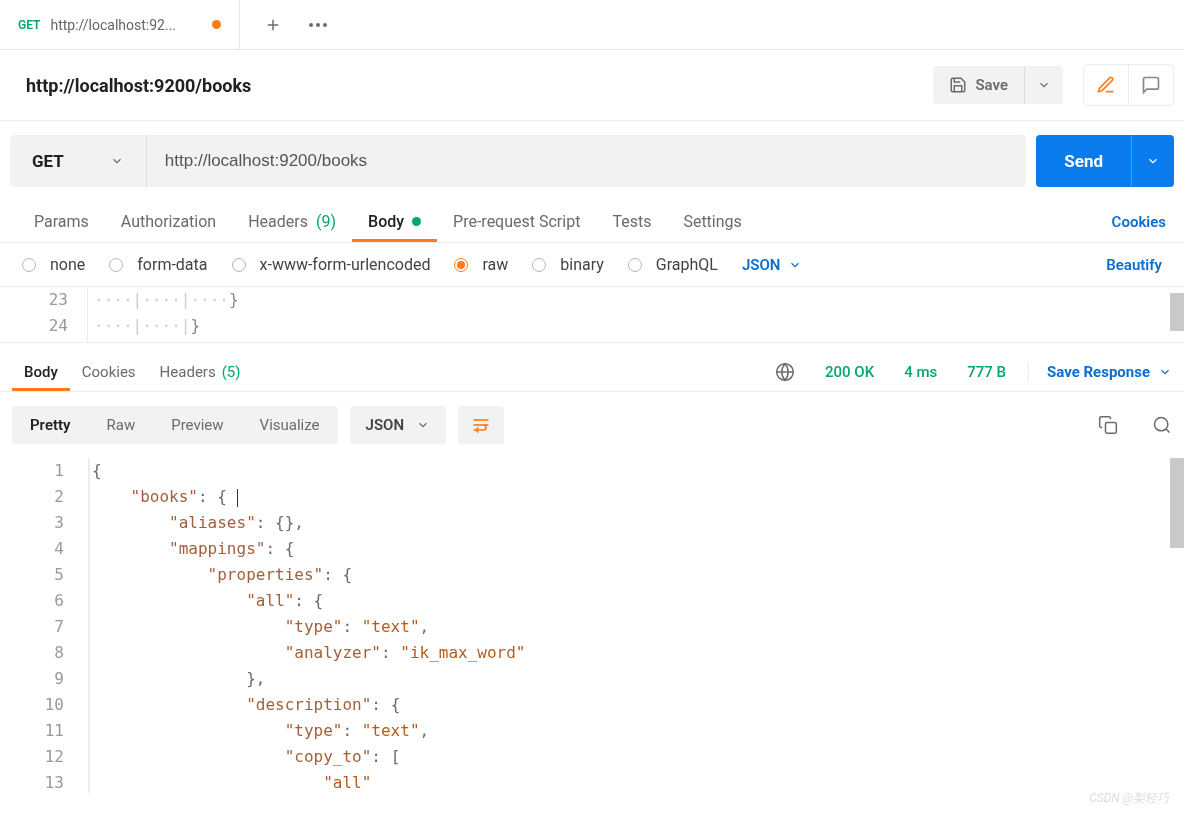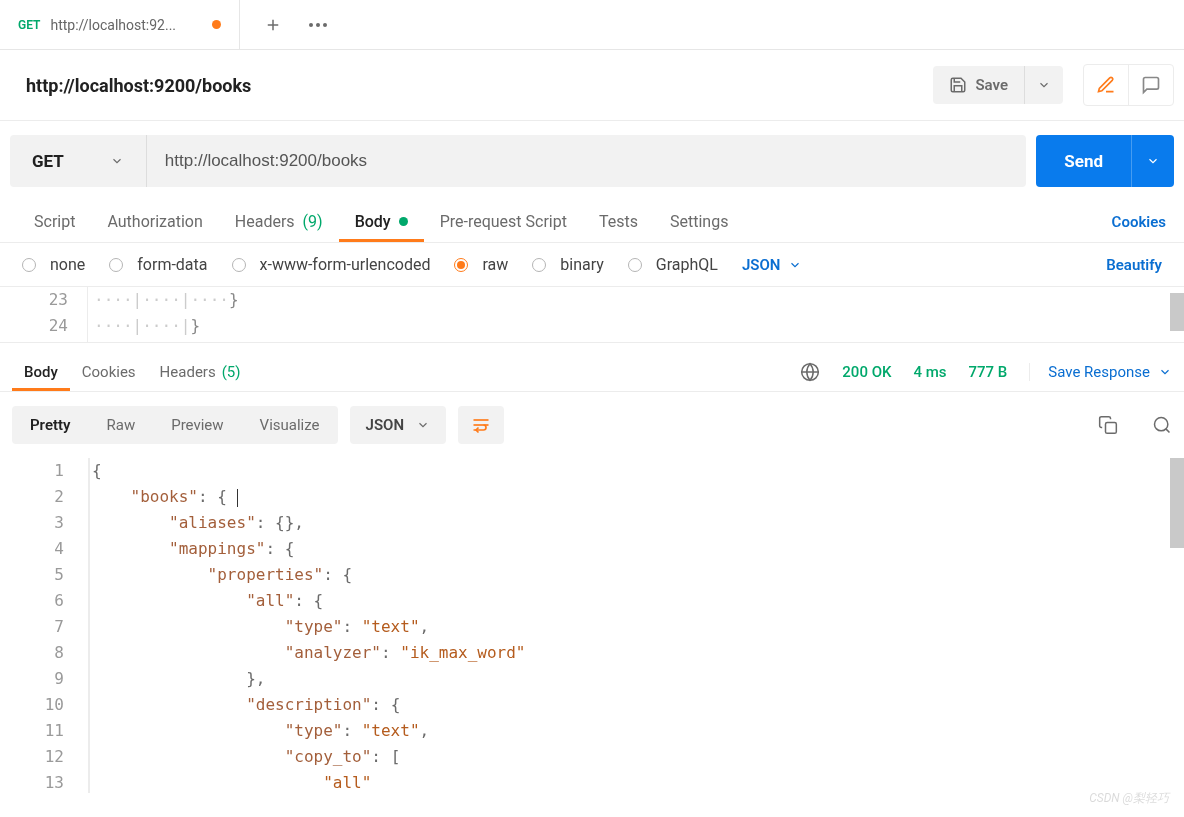--- a/index.html
+++ b/index.html
@@ -60,22 +60,22 @@
   .code-line { display: flex; height: 26px; line-height: 26px; }
   .code-line .num { width: 88px; text-align: right; padding-right: 20px; color: #9a9a9a; }
   .code-line .txt { padding-left: 6px; white-space: pre; color: #888; }
   .scroll-thumb { position: absolute; right: 0; width: 14px; background: #c9c9c9; }
   
   
   .resphdr { display: flex; align-items: center; padding: 10px 12px 0 12px; border-bottom: 1px solid #ececec; }
   .resphdr .t { padding: 10px 12px; color: #6b6b6b; cursor: pointer; display: flex; align-items: center; gap: 6px; }
   .resphdr .t.active { color: #212121; box-shadow: inset 0 -3px 0 #ff7b1a; font-weight: 500; }
   .status-block { margin-left: auto; display: flex; align-items: center; gap: 22px; font-size: 15px; }
-  .status-block .ok { color: #00a86b; font-weight: 500; }
-  .save-resp { color: #0a6ed1; font-weight: 400; display: inline-flex; align-items: center; gap: 8px; cursor: pointer; border-left: 1px solid #ececec; padding-left: 18px; }
+  .status-block .ok { color: #00a86b; font-weight: 500; margin-left: 8px; }
+  .save-resp { color: #0a6ed1; font-weight: 700; display: inline-flex; align-items: center; gap: 8px; cursor: pointer; border-left: 1px solid #ececec; padding-left: 18px; }
   
   
   .viewrow { display: flex; align-items: center; gap: 12px; padding: 14px 12px; }
   .seg { display: flex; background: #f2f2f2; border-radius: 4px; overflow: hidden; }
   .seg .s { padding: 10px 18px; color: #6b6b6b; cursor: pointer; font-size: 15px; }
   .seg .s.active { color: #212121; font-weight: 600; }
   .json-drop { display: inline-flex; align-items: center; gap: 12px; background: #f2f2f2; border-radius: 4px; padding: 10px 16px; font-weight: 600; color: #444; cursor: pointer; }
   .wrap-btn { background: #f2f2f2; border-radius: 4px; padding: 9px 12px; color: #ff7b1a; cursor: pointer; display: inline-flex; }
   .view-actions { margin-left: auto; display: flex; align-items: center; gap: 34px; color: #6b6b6b; }
   
@@ -170,21 +170,21 @@
     <div class="main">Send</div>
     <div class="drop">
       <svg width="14" height="14" viewBox="0 0 24 24" fill="none" stroke="#fff" stroke-width="2">
           <polyline points="6 9 12 15 18 9"></polyline>
         </svg>
     </div>
   </div>
 </div>
 
 <div class="reqtabs">
-  <div class="t">Script</div>
+  <div class="t">Params</div>
   <div class="t">Authorization</div>
   <div class="t">
     <span>Headers</span>
     <span class="count-green">(9)</span>
   </div>
   <div class="t active">
     <span>Body</span>
     <span class="dot-green"></span>
   </div>
   <div class="t">Pre-request Script</div>

